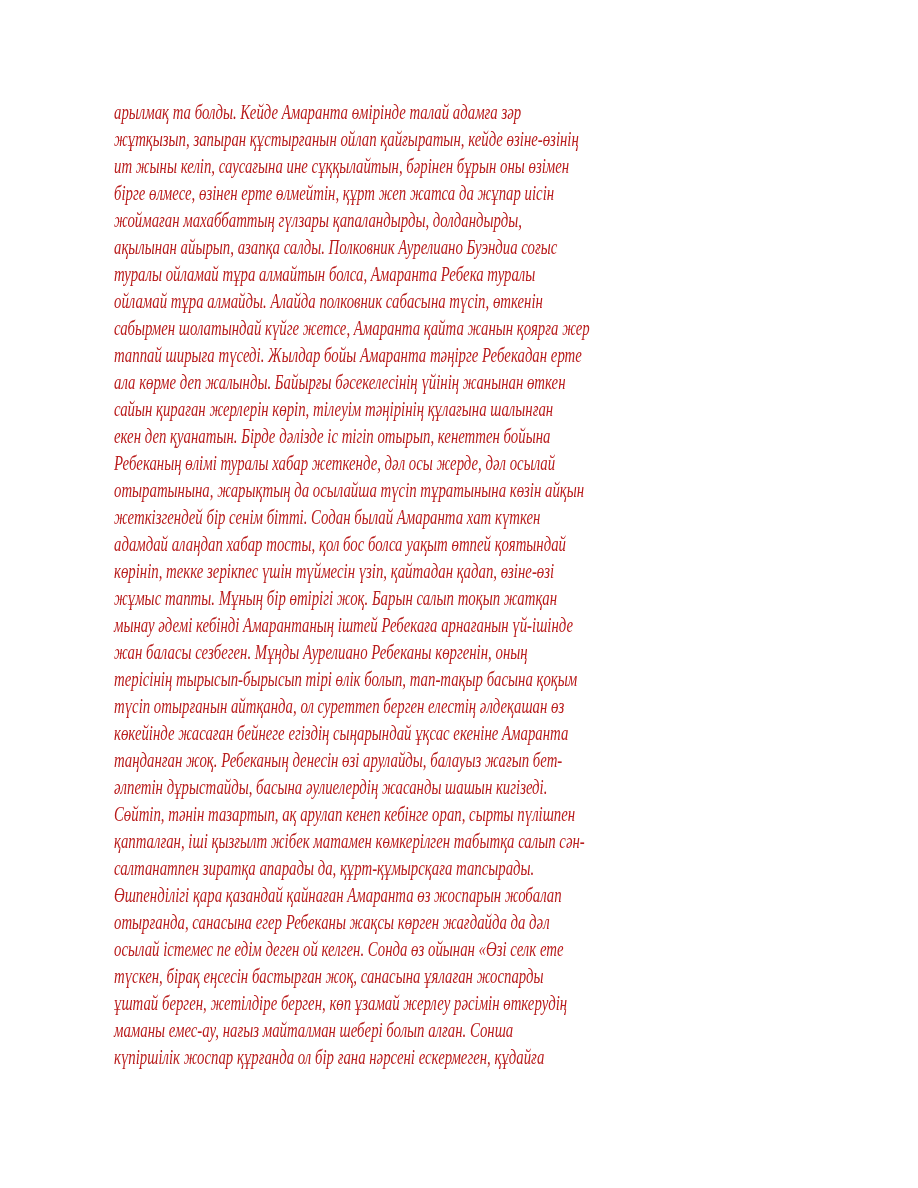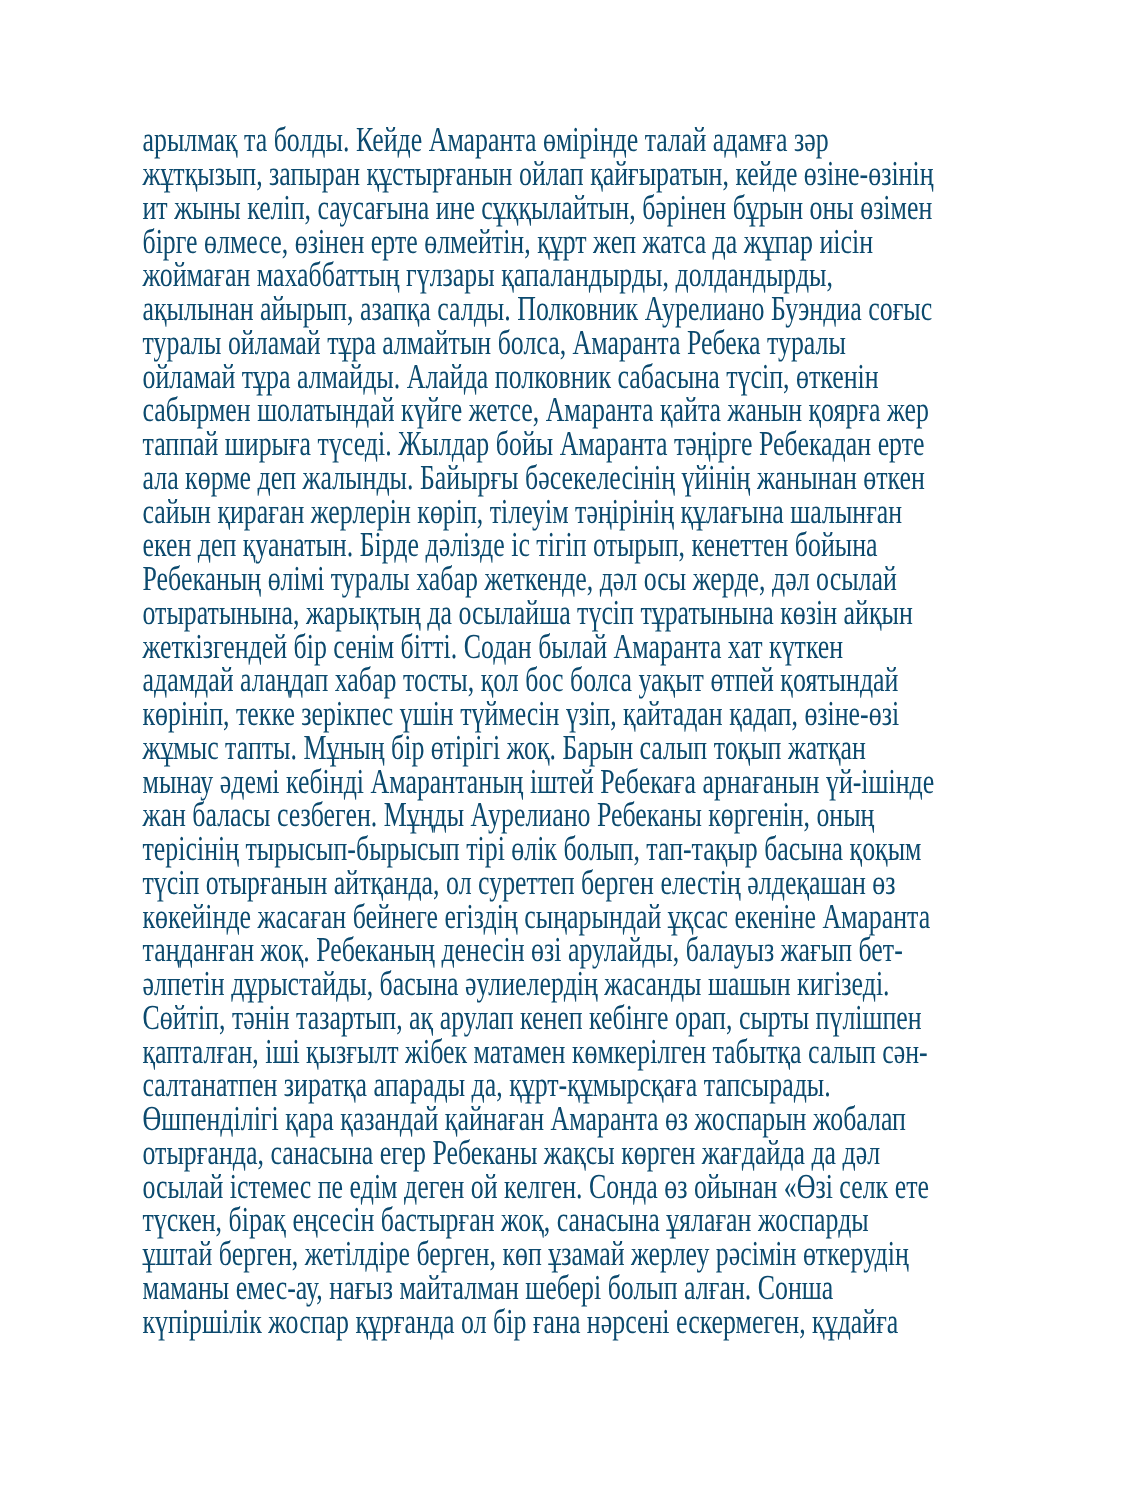--- a/index.html
+++ b/index.html
@@ -20,23 +20,24 @@
     width: 918px;
     height: 1188px;
     background: #ffffff;
   }
   .text-block {
     position: absolute;
     left: 114px;
     top: 99px;
     width: 704px;
     font-family: "Liberation Serif", "DejaVu Serif", serif;
-    font-size: 28px;
+    font-size: 20px;
     font-weight: 400;
-    color: #0c4a6e;
+    color: #b91c1c;
+    font-style: italic;
   }
   .line {
     height: 27px;
     line-height: 27px;
     white-space: nowrap;
     transform: scaleX(0.74);
     transform-origin: 0 50%;
     letter-spacing: 0px;
   }
 </style>

